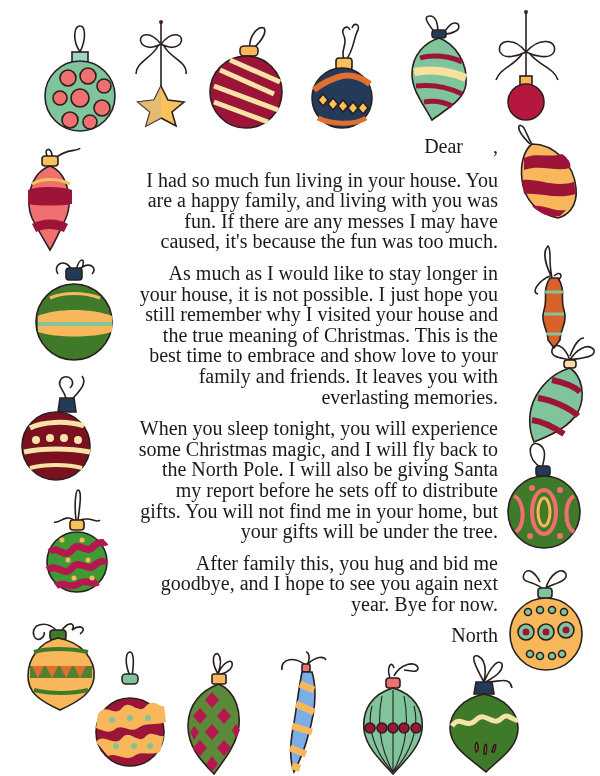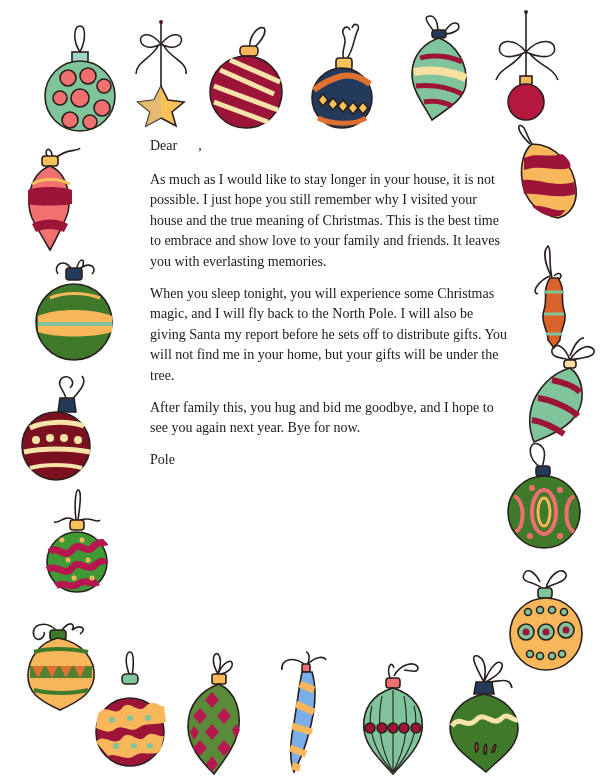--- a/index.html
+++ b/index.html
@@ -3,39 +3,40 @@
   <meta charset="utf-8">
   <style>
     html, body { margin: 0; padding: 0; }
     body {
       width: 600px; height: 776px; background: #ffffff;
       position: relative; overflow: hidden;
       font-family: "Liberation Serif", "DejaVu Serif", serif;
       color: #1a1a1a;
     }
     .letter {
-      position: absolute; left: 150px; top: 136px; width: 360px;
-      font-size: 14px; line-height: 20.6px;
+      position: absolute; left: 138px; top: 136px; width: 360px;
+      font-size: 20px; line-height: 20.6px; text-align: right;
     }
     .letter p { margin: 0 0 11px 0; }
     .greeting { margin-bottom: 13px !important; }
     .sig { margin-top: 2px; }
     .orn { position: absolute; }
     svg { display: block; overflow: visible; }
     .ol { stroke: #2a1f1f; stroke-width: 1.6; }
   </style>
 </head>
 <body>
 
 <div class="letter">
   <p class="greeting" style="white-space:pre">Dear      ,</p>
+  <p>I had so much fun living in your house. You are a happy family, and living with you was fun. If there are any messes I may have caused, it's because the fun was too much.</p>
   <p>As much as I would like to stay longer in your house, it is not possible. I just hope you still remember why I visited your house and the true meaning of Christmas. This is the best time to embrace and show love to your family and friends. It leaves you with everlasting memories.</p>
   <p>When you sleep tonight, you will experience some Christmas magic, and I will fly back to the North Pole. I will also be giving Santa my report before he sets off to distribute gifts. You will not find me in your home, but your gifts will be under the tree.</p>
   <p>After family this, you hug and bid me goodbye, and I hope to see you again next year. Bye for now.</p>
-  <p class="sig">Pole</p>
+  <p class="sig">North</p>
 </div>
 
 <div class="orn" style="left:42px;top:20px">
   <svg width="72" height="112" viewBox="0 0 72 112">
     <path d="M38 32 C30 20 32 6 38 6 C44 6 44 20 38 32" fill="none" class="ol" stroke-width="1.3"></path>
     <rect x="30" y="32" width="16" height="10" fill="#9fd4c8" class="ol"></rect>
     <circle cx="38" cy="76" r="35" fill="#7fc49a" class="ol"></circle>
     <g fill="#f07070" class="ol" stroke-width="1.3">
       <circle cx="26" cy="58" r="8"></circle>
         <circle cx="46" cy="56" r="8"></circle>

